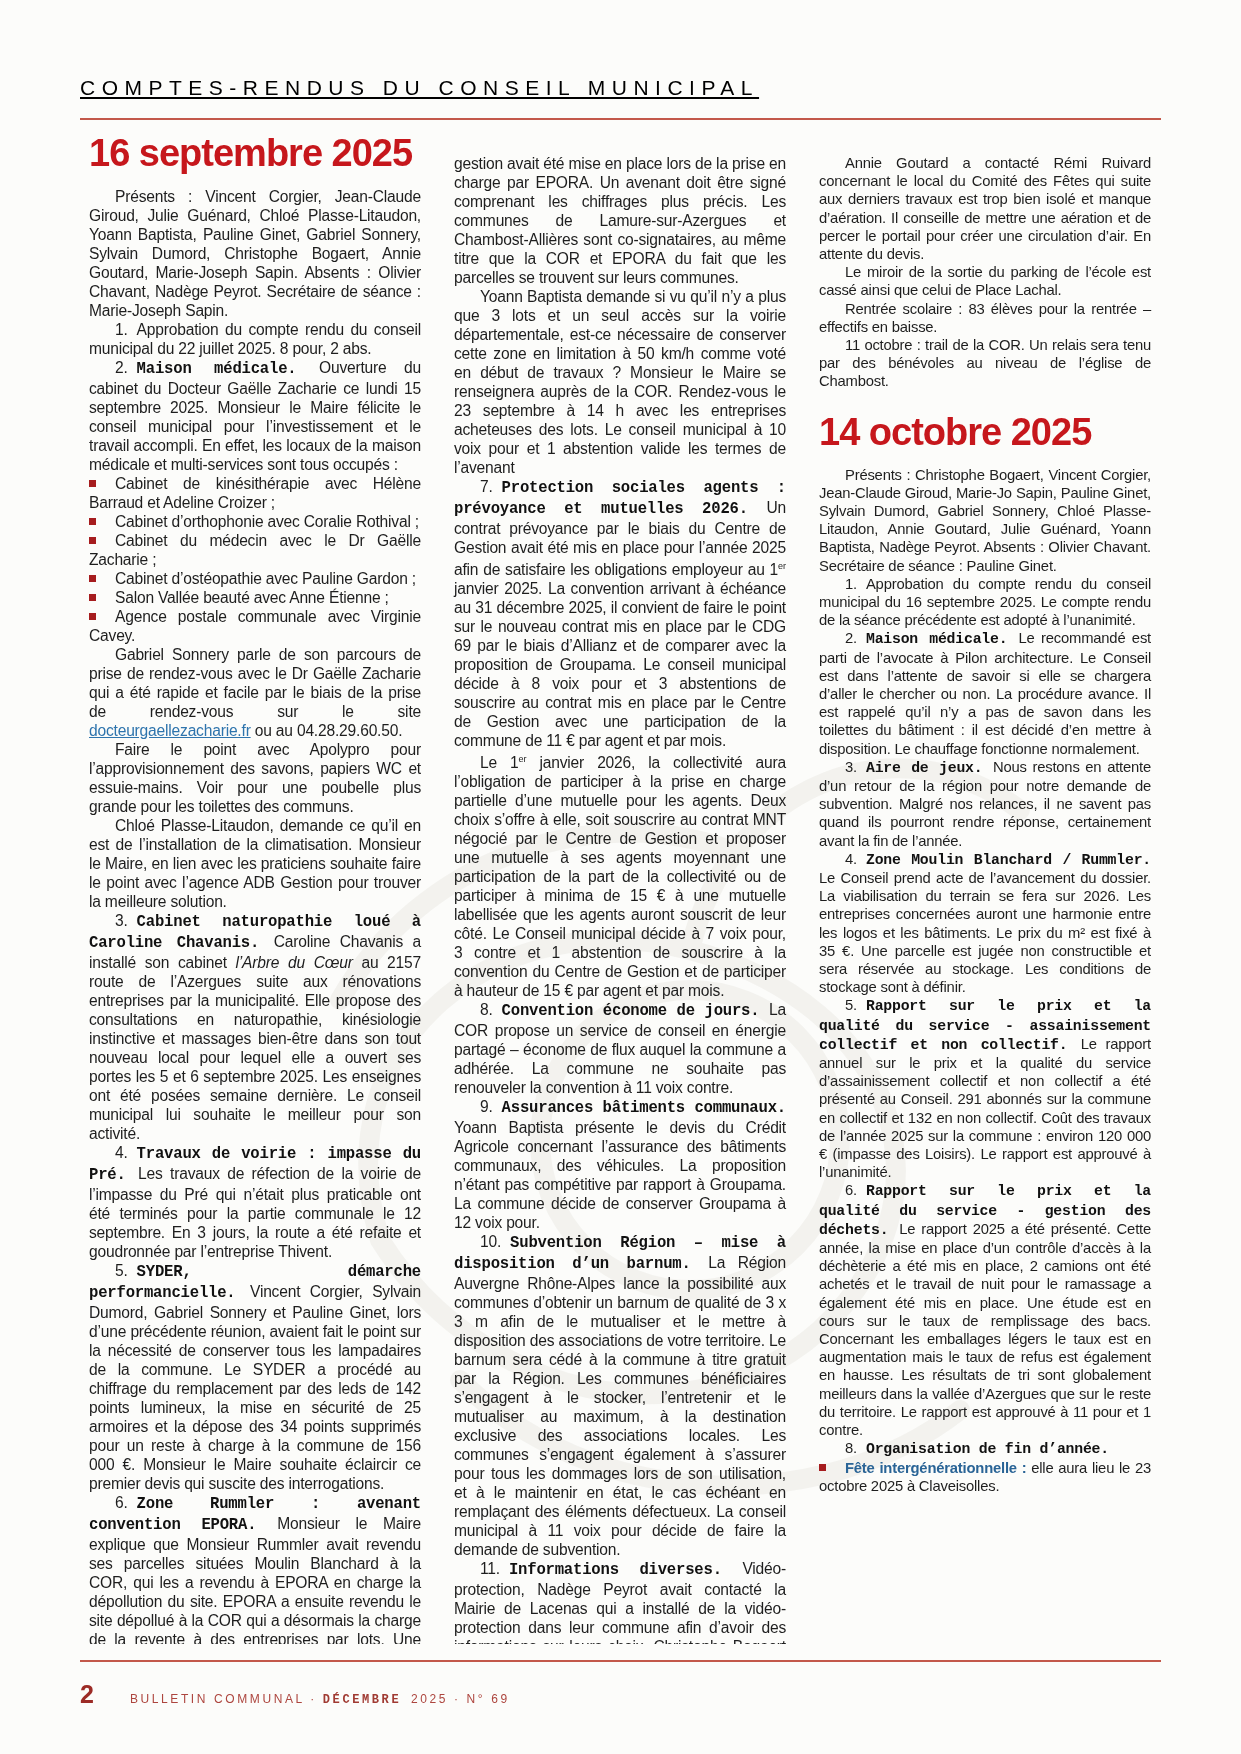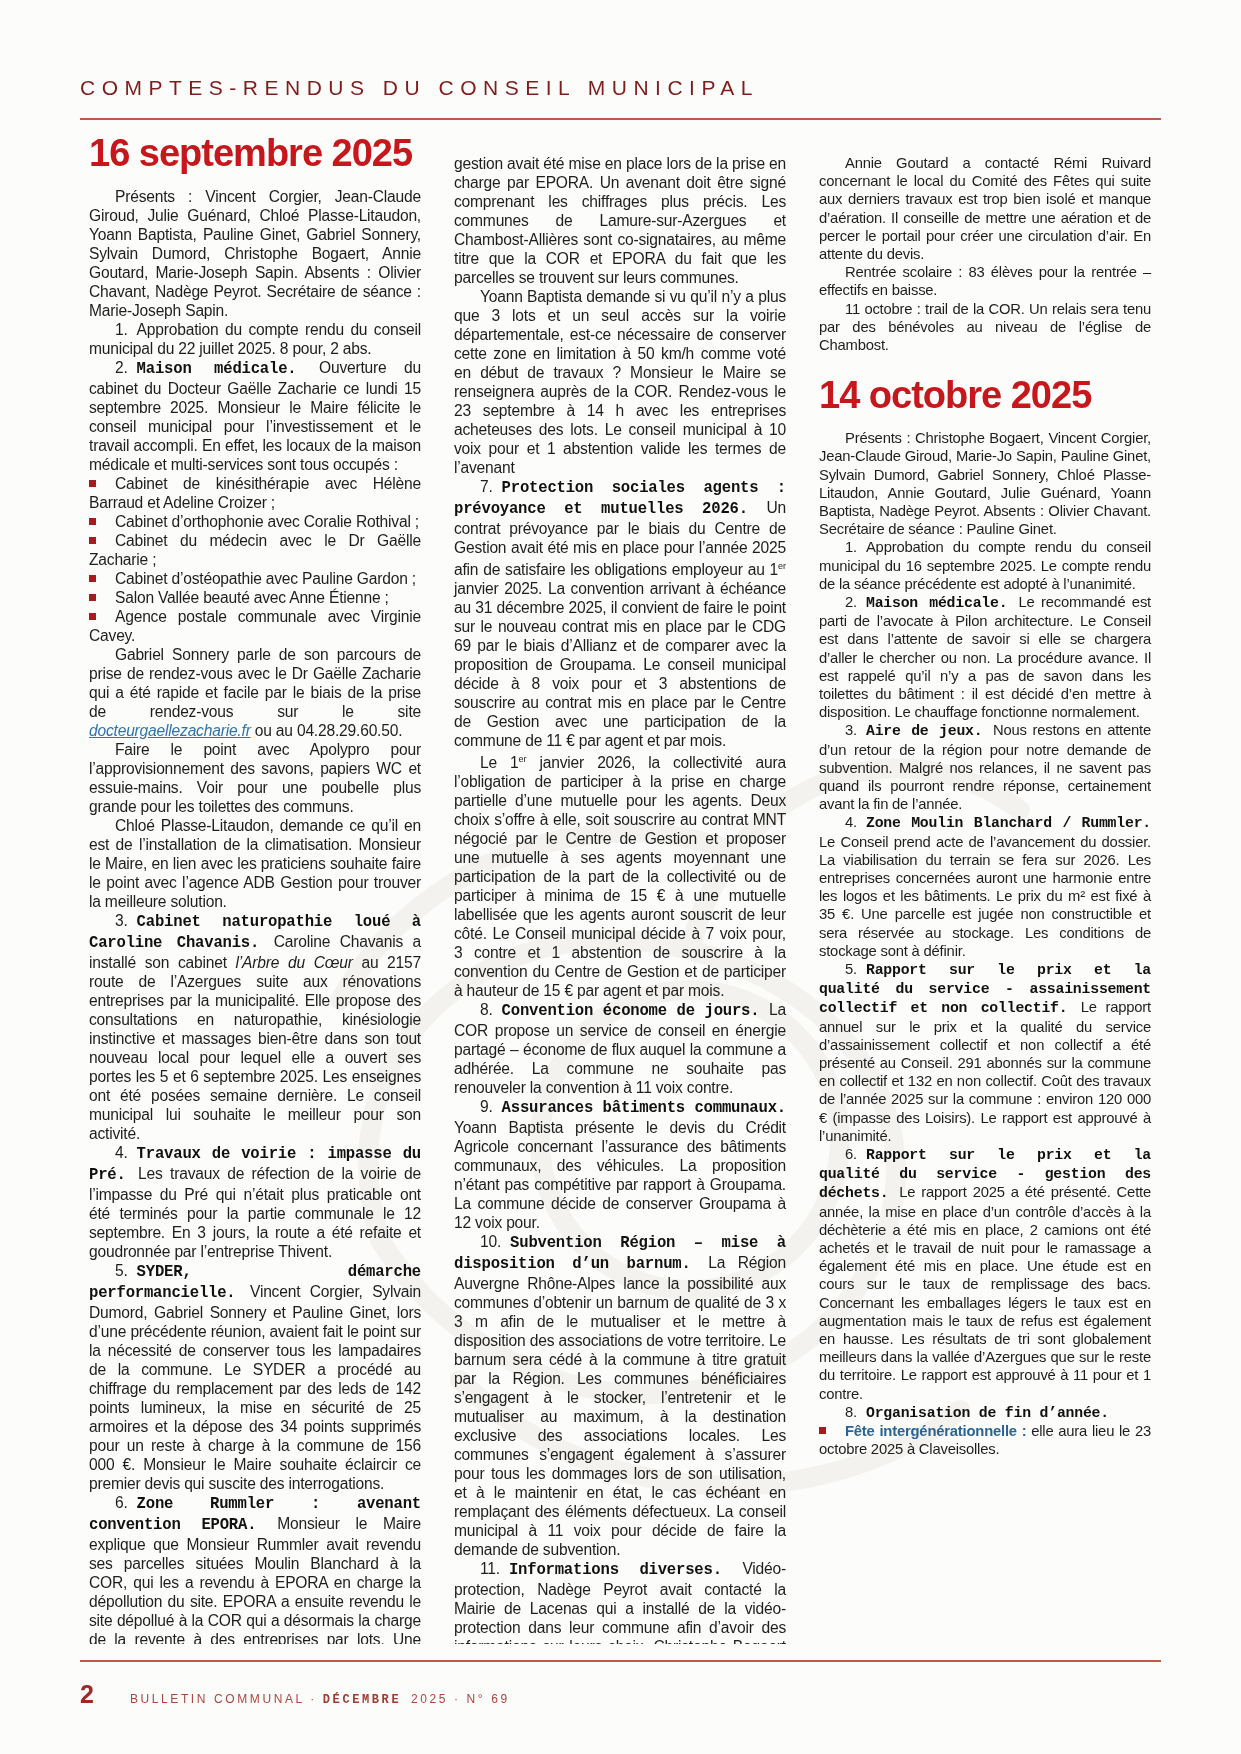--- a/index.html
+++ b/index.html
@@ -3,21 +3,21 @@
 <meta charset="utf-8">
 <style>
   html,body{margin:0;padding:0;}
   body{
     width:1241px;height:1754px;position:relative;overflow:hidden;
     background:#fcfcfa;color:#1e1e1e;
     font-family:"Liberation Sans","DejaVu Sans",sans-serif;
   }
   .kicker{
     position:absolute;left:80px;top:76px;width:1080px;
-    font-size:21px;letter-spacing:6.5px;color:#7f1d1d;font-weight:400;
+    font-size:21px;letter-spacing:6.5px;color:#000000;font-weight:400;text-decoration:underline;
   }
   .rule{position:absolute;left:80px;width:1081px;height:2px;background:#c3584a;}
   .rule.top{top:118px;}
   .rule.bottom{top:1660px;}
   .watermark{position:absolute;left:260px;top:480px;z-index:0;opacity:.55;}
   .cols{
     position:absolute;left:89px;top:132px;width:1063px;height:1512px;
     display:flex;gap:33px;z-index:1;overflow:hidden;
   }
   .col{
@@ -35,21 +35,21 @@
   p.para{margin:0;text-indent:26px;}
   p.para.noind{text-indent:0;}
   p.para.bullet{text-indent:0;}
   .sq{
     display:inline-block;width:7px;height:7px;background:#a61c1e;
     margin-right:19px;position:relative;top:-2px;
   }
   .num{padding-right:9px;}
   .bold{font-weight:700;color:#111;font-family:Liberation Mono, monospace;}
   .italic{font-style:italic;}
-  .link{color:#2e74ad;font-style:italic;text-decoration:underline;cursor:pointer;}
+  .link{color:#2e74ad;text-decoration:underline;cursor:pointer;}
   .bluebold{color:#2a6496;font-weight:700;}
   .sup{font-size:9px;vertical-align:super;letter-spacing:0;}
   .footer{
     position:absolute;left:80px;top:1680px;width:1081px;z-index:1;
     display:flex;align-items:baseline;
   }
   .pageno{font-size:25px;font-weight:700;color:#9c2b26;margin-right:36px;}
   .fruns{font-size:12px;letter-spacing:2.6px;color:#ad453e;}
   .fruns .bold{color:#a03a32;}
 </style>
@@ -94,20 +94,21 @@
       <p class="para"><span>Yoann Baptista demande si vu qu’il n’y a plus que 3 lots et un seul accès sur la voirie départementale, est-ce nécessaire de conserver cette zone en limitation à 50 km/h comme voté en début de travaux ? Monsieur le Maire se renseignera auprès de la COR. Rendez-vous le 23 septembre à 14 h avec les entreprises acheteuses des lots. Le conseil municipal à 10 voix pour et 1 abstention valide les termes de l’avenant</span></p>
       <p class="para"><span class="num">7.</span><span class="bold">Protection sociales agents : prévoyance et mutuelles 2026. </span><span>Un contrat prévoyance par le biais du Centre de Gestion avait été mis en place pour l’année 2025 afin de satisfaire les obligations employeur au 1</span><span class="sup">er</span><span> janvier 2025. La convention arrivant à échéance au 31 décembre 2025, il convient de faire le point sur le nouveau contrat mis en place par le CDG 69 par le biais d’Allianz et de comparer avec la proposition de Groupama. Le conseil municipal décide à 8 voix pour et 3 abstentions de souscrire au contrat mis en place par le Centre de Gestion avec une participation de la commune de 11 € par agent et par mois.</span></p>
       <p class="para"><span>Le 1</span><span class="sup">er</span><span> janvier 2026, la collectivité aura l’obligation de participer à la prise en charge partielle d’une mutuelle pour les agents. Deux choix s’offre à elle, soit souscrire au contrat MNT négocié par le Centre de Gestion et proposer une mutuelle à ses agents moyennant une participation de la part de la collectivité ou de participer à minima de 15 € à une mutuelle labellisée que les agents auront souscrit de leur côté. Le Conseil municipal décide à 7 voix pour, 3 contre et 1 abstention de souscrire à la convention du Centre de Gestion et de participer à hauteur de 15 € par agent et par mois.</span></p>
       <p class="para"><span class="num">8.</span><span class="bold">Convention économe de jours. </span><span>La COR propose un service de conseil en énergie partagé – économe de flux auquel la commune a adhérée. La commune ne souhaite pas renouveler la convention à 11 voix contre.</span></p>
       <p class="para"><span class="num">9.</span><span class="bold">Assurances bâtiments communaux. </span><span>Yoann Baptista présente le devis du Crédit Agricole concernant l’assurance des bâtiments communaux, des véhicules. La proposition n’étant pas compétitive par rapport à Groupama. La commune décide de conserver Groupama à 12 voix pour.</span></p>
       <p class="para"><span class="num">10.</span><span class="bold">Subvention Région – mise à disposition d’un barnum. </span><span>La Région Auvergne Rhône-Alpes lance la possibilité aux communes d’obtenir un barnum de qualité de 3 x 3 m afin de le mutualiser et le mettre à disposition des associations de votre territoire. Le barnum sera cédé à la commune à titre gratuit par la Région. Les communes bénéficiaires s’engagent à le stocker, l’entretenir et le mutualiser au maximum, à la destination exclusive des associations locales. Les communes s’engagent également à s’assurer pour tous les dommages lors de son utilisation, et à le maintenir en état, le cas échéant en remplaçant des éléments défectueux. La conseil municipal à 11 voix pour décide de faire la demande de subvention.</span></p>
       <p class="para"><span class="num">11.</span><span class="bold">Informations diverses. </span><span>Vidéo-protection, Nadège Peyrot avait contacté la Mairie de Lacenas qui a installé de la vidéo-protection dans leur commune afin d’avoir des informations sur leurs choix. Christophe Bogaert a quant à lui rencontré l’entreprise Technoman, maitre d’œuvre des travaux de Lacenas, qui estime les travaux aux alentours de 20 000 € +</span></p>
     </div>
     <div class="col c3">
       <p class="para"><span>Annie Goutard a contacté Rémi Ruivard concernant le local du Comité des Fêtes qui suite aux derniers travaux est trop bien isolé et manque d’aération. Il conseille de mettre une aération et de percer le portail pour créer une circulation d’air. En attente du devis.</span></p>
+      <p class="para"><span>Le miroir de la sortie du parking de l’école est cassé ainsi que celui de Place Lachal.</span></p>
       <p class="para"><span>Rentrée scolaire : 83 élèves pour la rentrée – effectifs en baisse.</span></p>
       <p class="para"><span>11 octobre : trail de la COR. Un relais sera tenu par des bénévoles au niveau de l’église de Chambost.</span></p>
       <div class="date-h">14 octobre 2025</div>
       <p class="para"><span>Présents : Christophe Bogaert, Vincent Corgier, Jean-Claude Giroud, Marie-Jo Sapin, Pauline Ginet, Sylvain Dumord, Gabriel Sonnery, Chloé Plasse-Litaudon, Annie Goutard, Julie Guénard, Yoann Baptista, Nadège Peyrot. Absents : Olivier Chavant. Secrétaire de séance : Pauline Ginet.</span></p>
       <p class="para"><span class="num">1.</span><span>Approbation du compte rendu du conseil municipal du 16 septembre 2025. Le compte rendu de la séance précédente est adopté à l’unanimité.</span></p>
       <p class="para"><span class="num">2.</span><span class="bold">Maison médicale. </span><span>Le recommandé est parti de l’avocate à Pilon architecture. Le Conseil est dans l’attente de savoir si elle se chargera d’aller le chercher ou non. La procédure avance. Il est rappelé qu’il n’y a pas de savon dans les toilettes du bâtiment : il est décidé d’en mettre à disposition. Le chauffage fonctionne normalement.</span></p>
       <p class="para"><span class="num">3.</span><span class="bold">Aire de jeux. </span><span>Nous restons en attente d’un retour de la région pour notre demande de subvention. Malgré nos relances, il ne savent pas quand ils pourront rendre réponse, certainement avant la fin de l’année.</span></p>
       <p class="para"><span class="num">4.</span><span class="bold">Zone Moulin Blanchard / Rummler. </span><span>Le Conseil prend acte de l’avancement du dossier. La viabilisation du terrain se fera sur 2026. Les entreprises concernées auront une harmonie entre les logos et les bâtiments. Le prix du m² est fixé à 35 €. Une parcelle est jugée non constructible et sera réservée au stockage. Les conditions de stockage sont à définir.</span></p>
       <p class="para"><span class="num">5.</span><span class="bold">Rapport sur le prix et la qualité du service - assainissement collectif et non collectif. </span><span>Le rapport annuel sur le prix et la qualité du service d’assainissement collectif et non collectif a été présenté au Conseil. 291 abonnés sur la commune en collectif et 132 en non collectif. Coût des travaux de l’année 2025 sur la commune : environ 120 000 € (impasse des Loisirs). Le rapport est approuvé à l’unanimité.</span></p>
       <p class="para"><span class="num">6.</span><span class="bold">Rapport sur le prix et la qualité du service - gestion des déchets. </span><span>Le rapport 2025 a été présenté. Cette année, la mise en place d’un contrôle d’accès à la déchèterie a été mis en place, 2 camions ont été achetés et le travail de nuit pour le ramassage a également été mis en place. Une étude est en cours sur le taux de remplissage des bacs. Concernant les emballages légers le taux est en augmentation mais le taux de refus est également en hausse. Les résultats de tri sont globalement meilleurs dans la vallée d’Azergues que sur le reste du territoire. Le rapport est approuvé à 11 pour et 1 contre.</span></p>

